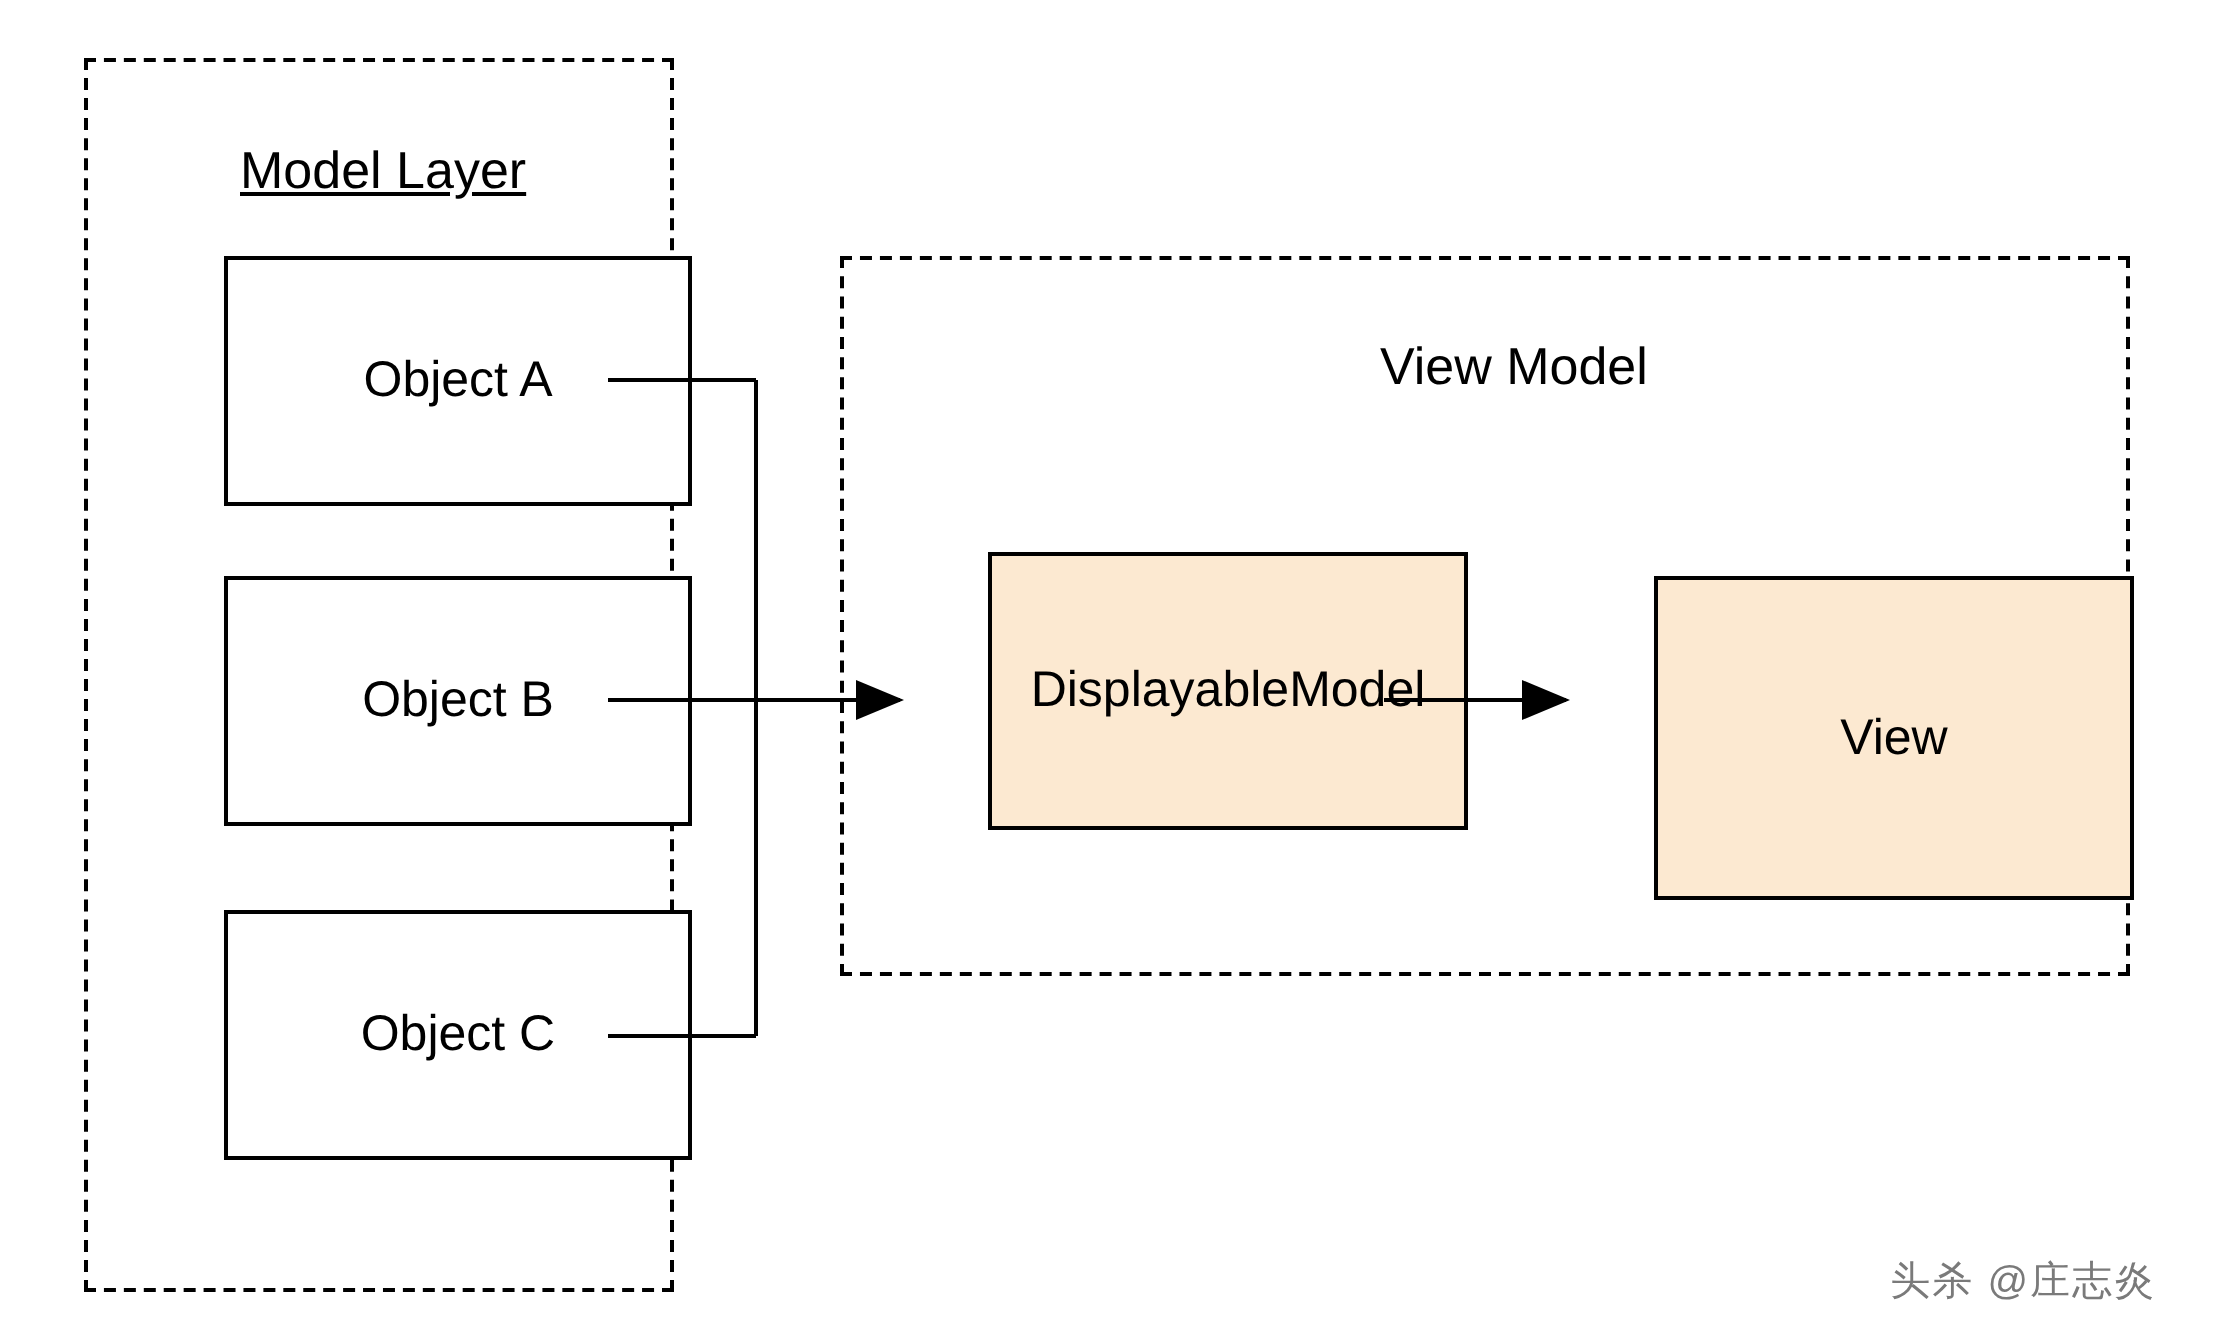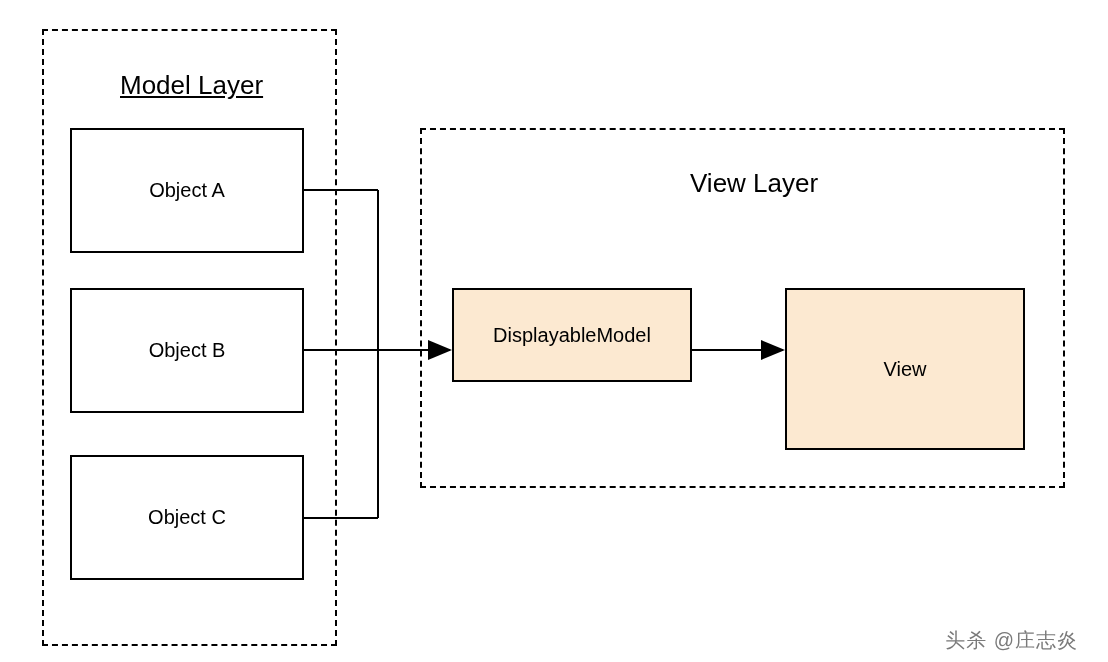--- a/index.html
+++ b/index.html
@@ -23,23 +23,24 @@
     color: #000;
     white-space: nowrap;
   }
   .node {
     position: absolute;
     border: 2px solid #000;
     box-sizing: border-box;
     display: flex;
     align-items: center;
     justify-content: center;
-    font-size: 20px;
+    font-size: 25px;
     color: #000;
     background: #ffffff;
+    margin-left: 42px;
   }
   .node.filled {
     background: #fce9d1;
   }
   .watermark {
     position: absolute;
     right: 30px;
     bottom: 8px;
     font-size: 20px;
     color: #7a7a7a;
@@ -67,23 +68,23 @@
 
 <div class="node" style="left:70px; top:288px; width:234px; height:125px;">
   <span>Object B</span>
 </div>
 
 <div class="node" style="left:70px; top:455px; width:234px; height:125px;">
   <span>Object C</span>
 </div>
 
 <div class="layer" style="left:420px; top:128px; width:645px; height:360px;"></div>
-<div class="layer-title" style="left:690px; top:168px;">View Layer</div>
+<div class="layer-title" style="left:690px; top:168px;">View Model</div>
 
-<div class="node filled" style="left:452px; top:288px; width:240px; height:94px;">
+<div class="node filled" style="left:452px; top:276px; width:240px; height:139px;">
   <span>DisplayableModel</span>
 </div>
 
 <div class="node filled" style="left:785px; top:288px; width:240px; height:162px;">
   <span>View</span>
 </div>
 
 <svg class="connectors">
   <defs>
     <marker id="arrowhead" markerWidth="12" markerHeight="10" refX="11" refY="5" orient="auto">

